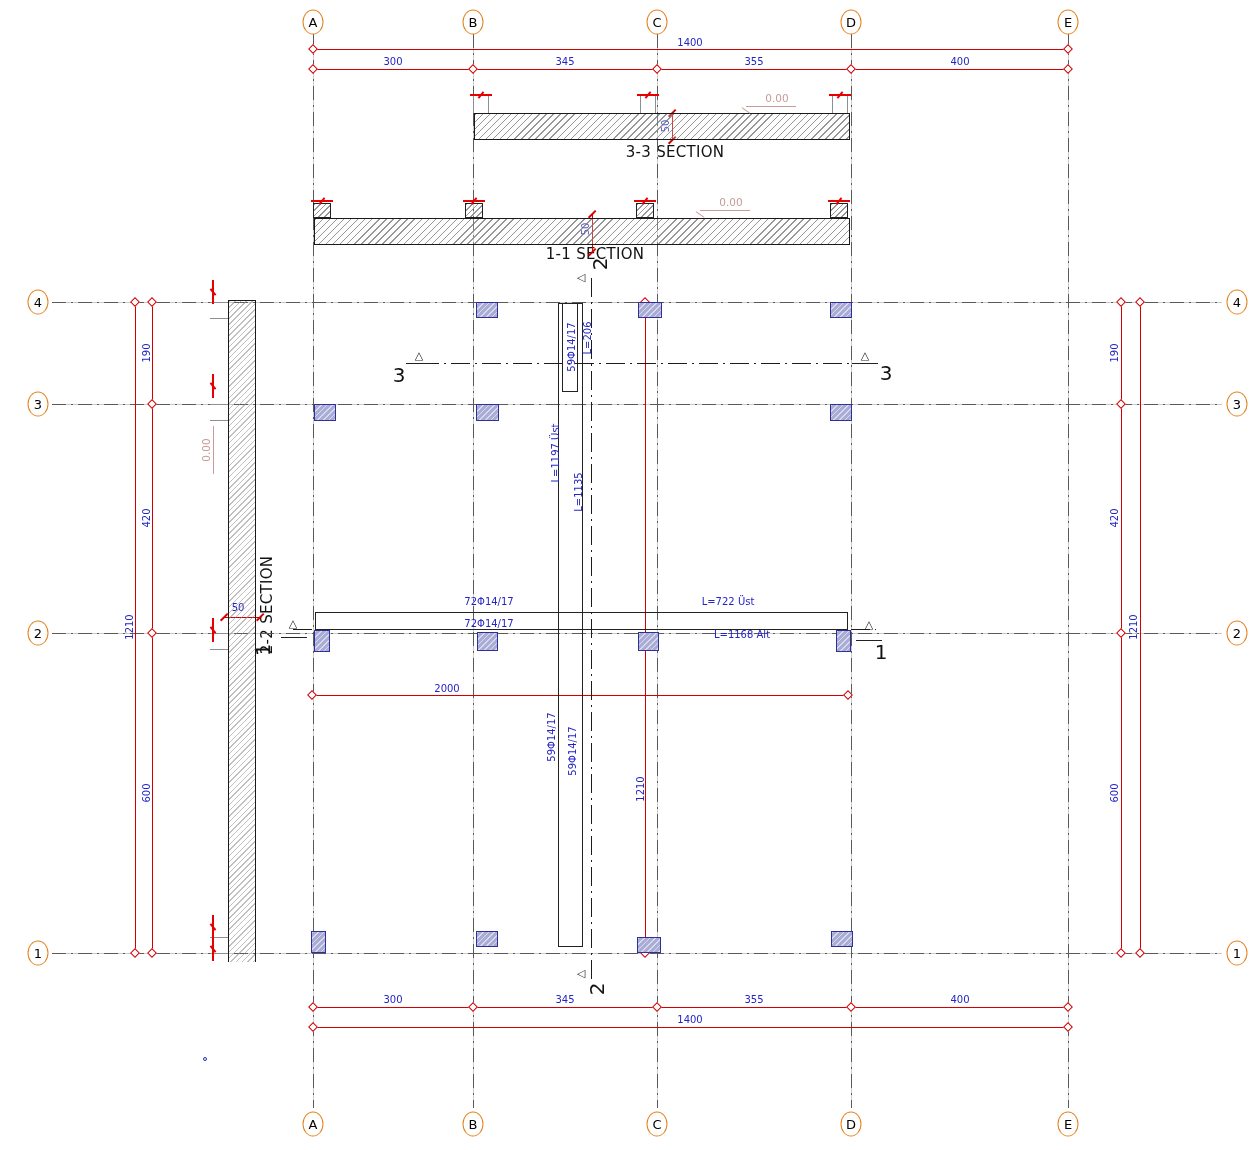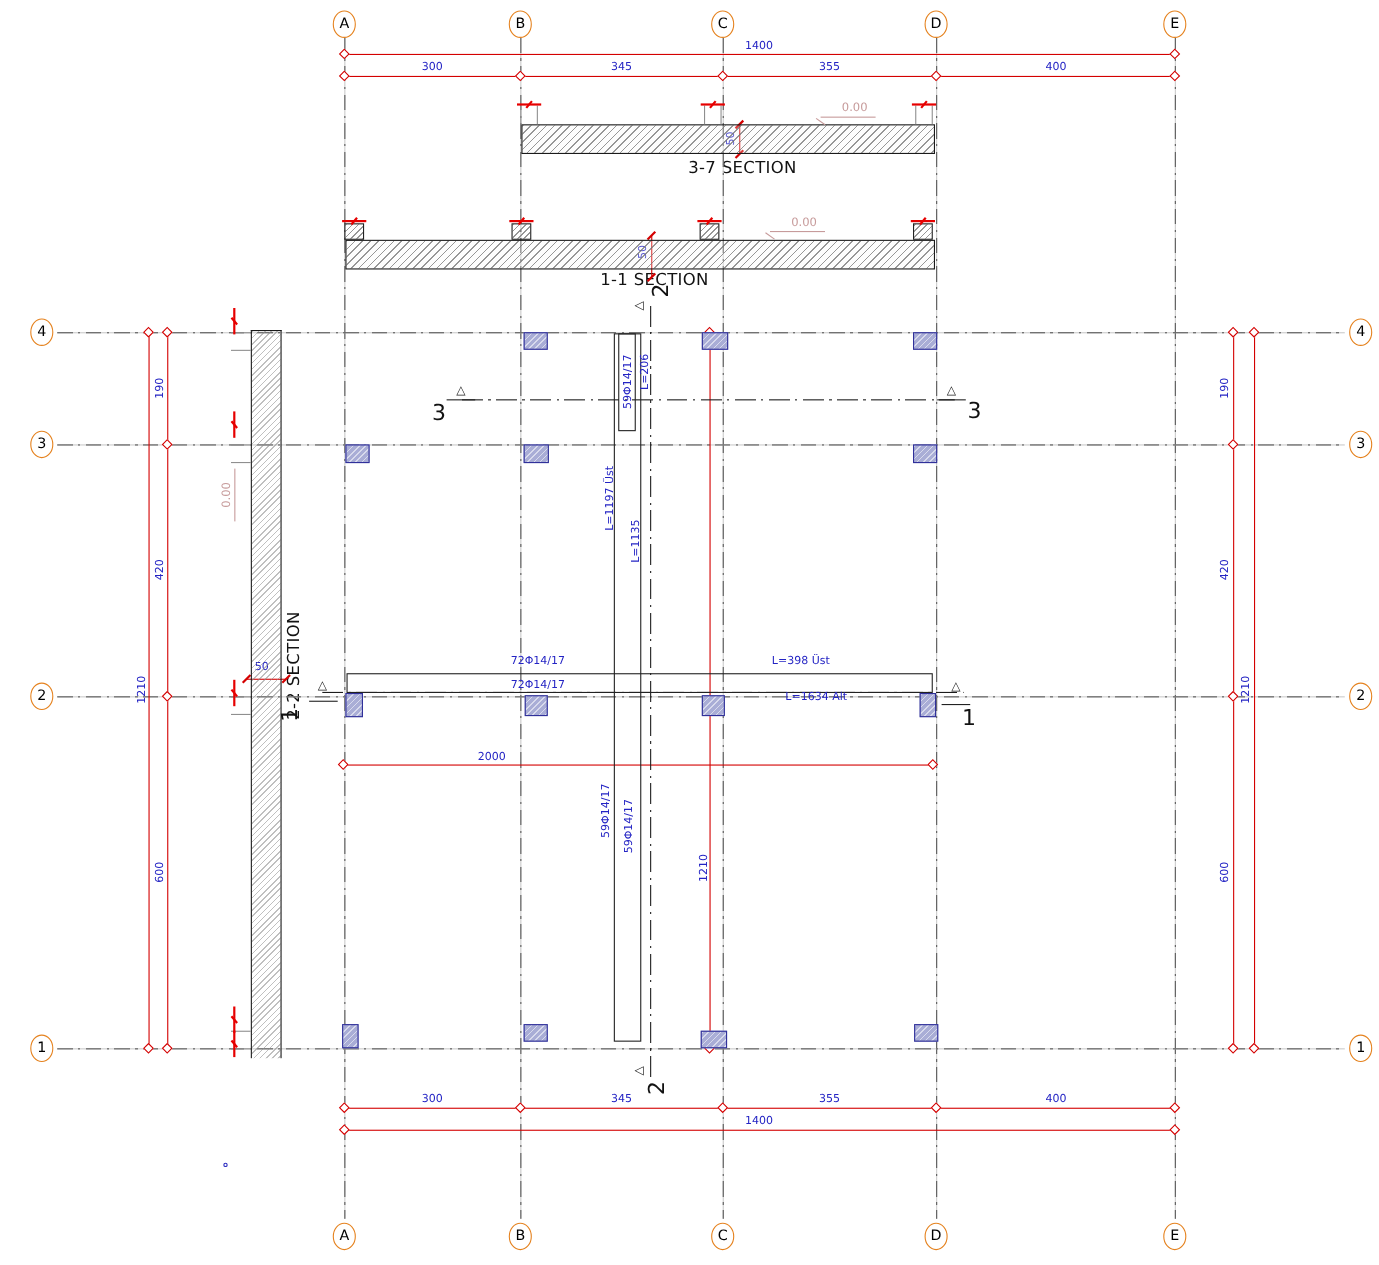--- a/index.html
+++ b/index.html
@@ -38,21 +38,21 @@
   .rect{border:1px solid #222;box-sizing:border-box;background:transparent}
   .lvl-ul{height:1px;background:#c79b9b}
   .lvl-hook{width:10px;height:1px;background:#c79b9b;transform:rotate(35deg)}
   .dot{width:4px;height:4px;border:1px solid #2a2ac0;border-radius:50%;box-sizing:border-box}
   .brk-l{background:#e60000}
 </style>
 </head>
 <body>
 
 <div id="canvas">
-  <div class="abs txt t-title" style="left:675px;top:152px">3-7 SECTION</div>
+  <div class="abs txt t-title" style="left:675px;top:152px">3-3 SECTION</div>
   <div class="abs txt t-title" style="left:595px;top:254px">1-1 SECTION</div>
   <div class="abs txt rot t-title" style="left:267px;top:605px">2-2 SECTION</div>
 <div class="abs gl-v" style="left: 313px; top: 34px; width: 1px; height: 1074px;"></div>
     <div class="abs gl-vd" style="left: 313px; top: 34px; width: 1px; height: 1074px;"></div>
     <div class="abs gl-v" style="left: 473px; top: 34px; width: 1px; height: 1074px;"></div>
     <div class="abs gl-vd" style="left: 473px; top: 34px; width: 1px; height: 1074px;"></div>
     <div class="abs gl-v" style="left: 657px; top: 34px; width: 1px; height: 1074px;"></div>
     <div class="abs gl-vd" style="left: 657px; top: 34px; width: 1px; height: 1074px;"></div>
     <div class="abs gl-v" style="left: 851px; top: 34px; width: 1px; height: 1074px;"></div>
     <div class="abs gl-vd" style="left: 851px; top: 34px; width: 1px; height: 1074px;"></div>
@@ -260,23 +260,23 @@
     <div class="abs rect" style="left: 558px; top: 303px; width: 25px; height: 644px;"></div>
     <div class="abs rect" style="left: 562px; top: 303px; width: 16px; height: 89px;"></div>
     <div class="abs rect" style="left: 315px; top: 612px; width: 533px; height: 18px;"></div>
     <div class="abs txt t-dim rot" style="left: 571px; top: 347px;">59Φ14/17</div>
     <div class="abs txt t-dim rot" style="left: 587px; top: 338px;">L=206</div>
     <div class="abs txt t-dim rot" style="left: 555px; top: 453px;">L=1197 Üst</div>
     <div class="abs txt t-dim rot" style="left: 578px; top: 492px;">L=1135</div>
     <div class="abs txt t-dim rot" style="left: 551px; top: 737px;">59Φ14/17</div>
     <div class="abs txt t-dim rot" style="left: 572px; top: 751px;">59Φ14/17</div>
     <div class="abs txt t-dim" style="left: 489px; top: 601px;">72Φ14/17</div>
-    <div class="abs txt t-dim" style="left: 728px; top: 601px;">L=398 Üst</div>
+    <div class="abs txt t-dim" style="left: 728px; top: 601px;">L=722 Üst</div>
     <div class="abs txt t-dim" style="left: 489px; top: 623px;">72Φ14/17</div>
-    <div class="abs txt t-dim" style="left: 742px; top: 634px;">L=1634 Alt</div>
+    <div class="abs txt t-dim" style="left: 742px; top: 634px;">L=1168 Alt</div>
     <div class="abs col" style="left: 476px; top: 302px; width: 22px; height: 16px;"></div>
     <div class="abs col" style="left: 638px; top: 302px; width: 24px; height: 16px;"></div>
     <div class="abs col" style="left: 830px; top: 302px; width: 22px; height: 16px;"></div>
     <div class="abs col" style="left: 314px; top: 404px; width: 22px; height: 17px;"></div>
     <div class="abs col" style="left: 476px; top: 404px; width: 23px; height: 17px;"></div>
     <div class="abs col" style="left: 830px; top: 404px; width: 22px; height: 17px;"></div>
     <div class="abs col" style="left: 314px; top: 630px; width: 16px; height: 22px;"></div>
     <div class="abs col" style="left: 477px; top: 632px; width: 21px; height: 19px;"></div>
     <div class="abs col" style="left: 638px; top: 632px; width: 21px; height: 19px;"></div>
     <div class="abs col" style="left: 836px; top: 630px; width: 15px; height: 22px;"></div>

